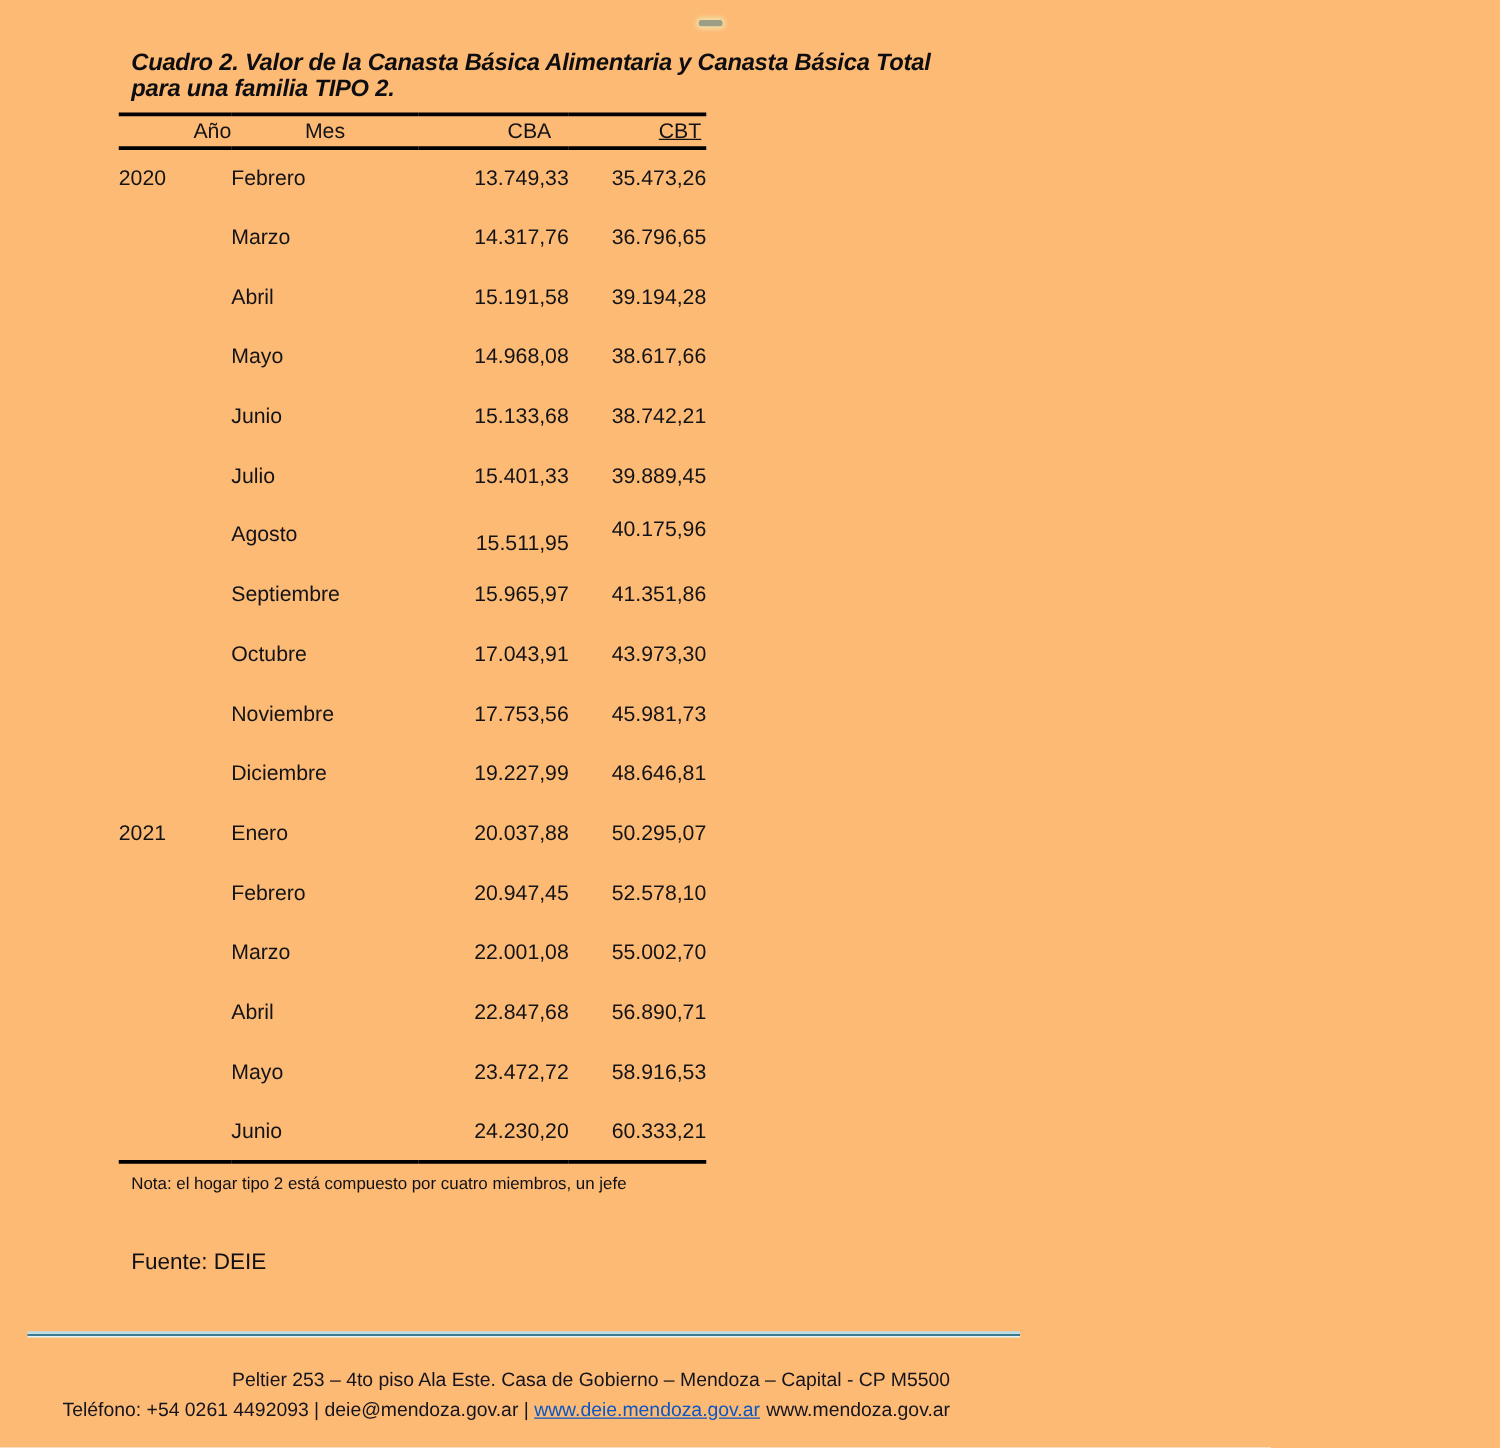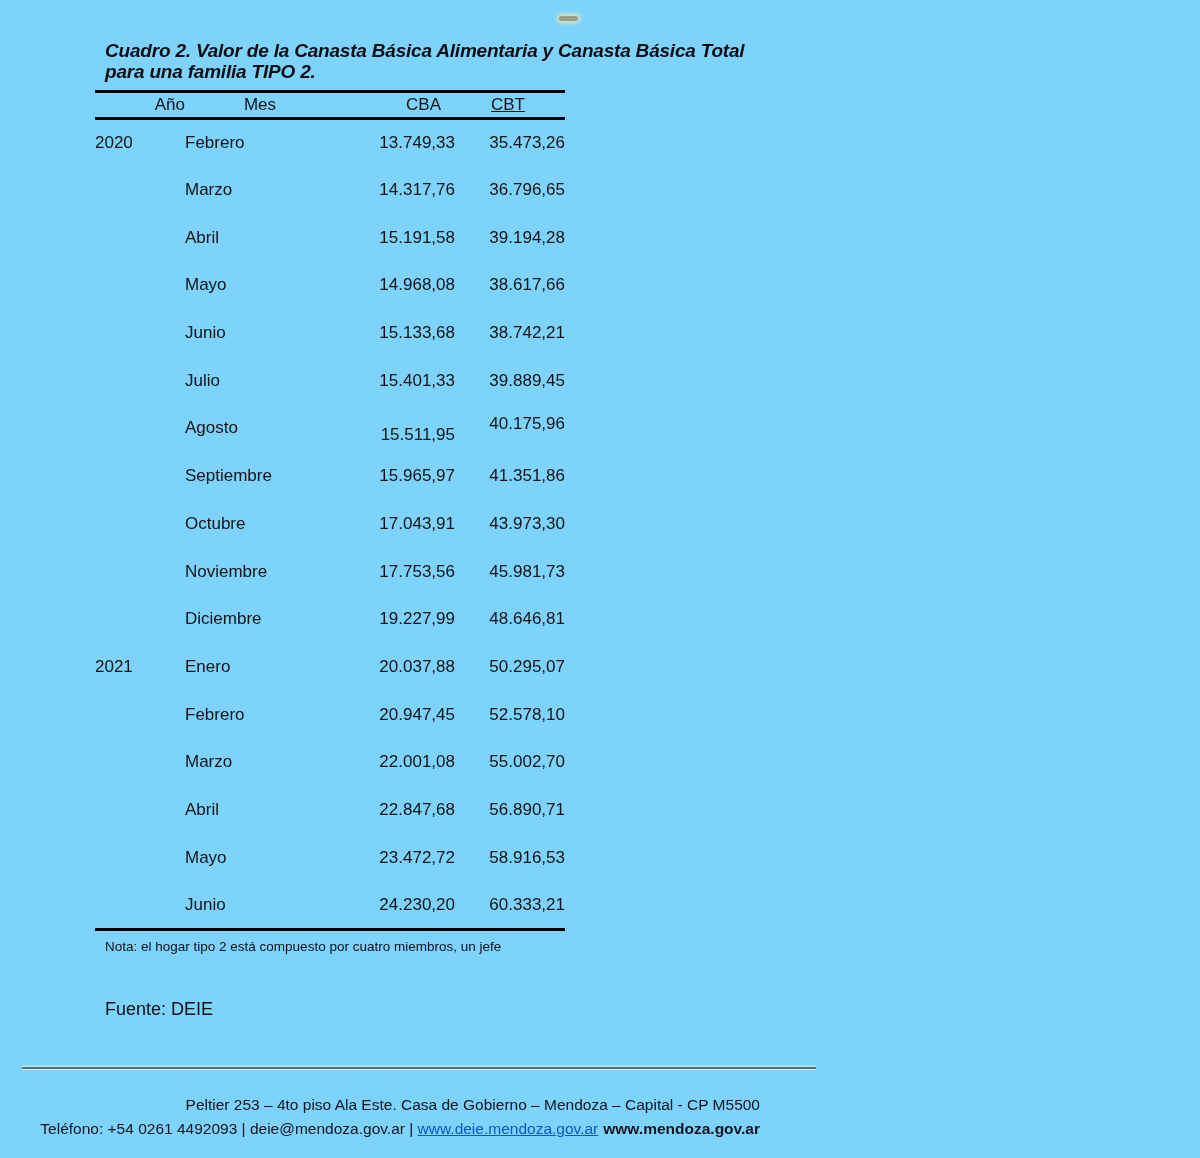--- a/index.html
+++ b/index.html
@@ -1,21 +1,21 @@
 <!DOCTYPE html>
 <html><head>
 <meta charset="utf-8">
 <style>
   * { margin:0; padding:0; box-sizing:border-box; }
   html,body { background:#ffffff; }
   .page {
     position:relative;
     width:1200px;
     height:1158px;
-    background:#7dd3fc;
+    background:#fdba74;
     font-family:"Liberation Sans", sans-serif;
     color:#131316;
     overflow:hidden;
   }
 
   
   .smudge {
     position:absolute;
     left:559px; top:16px;
     width:19px; height:5px;
@@ -60,21 +60,21 @@
     color:#131316;
     padding:0;
     vertical-align:middle;
   }
   .col-year  { width:90px;  text-align:left;  padding-left:13px; }
   th.col-year{ padding-left:15px;text-align:right; }
   .col-month { width:150px; }
   .col-cba   { width:120px; text-align:right; padding-right:5px; }
   th.col-cba { text-align:right; padding-right:14px; }
   .col-cbt   { width:110px; text-align:right; padding-right:10px; }
-  th.col-cbt { text-align:center; padding-right:4px;text-decoration:underline; }
+  th.col-cbt { padding-right:4px;text-decoration:underline; }
 
   
   .canasta-table tbody tr:nth-child(7) td.col-cba span { position:relative; top:7px; }
   .canasta-table tbody tr:nth-child(7) td.col-cbt span { position:relative; top:-4px; }
 
   .note {
     position:absolute;
     left:105px; top:936px;
     font-size:13.5px;
     line-height:22px;
@@ -104,21 +104,21 @@
     text-align:right;
     font-size:15.5px;
     line-height:24px;
     color:#14141e;
   }
   .footer a {
     color:#0a56c4;
     text-decoration:underline;
     text-align:center;
   }
-  .site-bold { font-weight:bold; margin-left:5px;text-align:center; }
+  .site-bold { font-weight:normal; margin-left:5px;text-align:center; }
 </style>
 </head>
 <body>
 
 <div class="page">
 
   <div class="smudge"></div>
 
   <div class="title">
     <div>Cuadro 2. Valor de la Canasta Básica Alimentaria y Canasta Básica Total</div>

